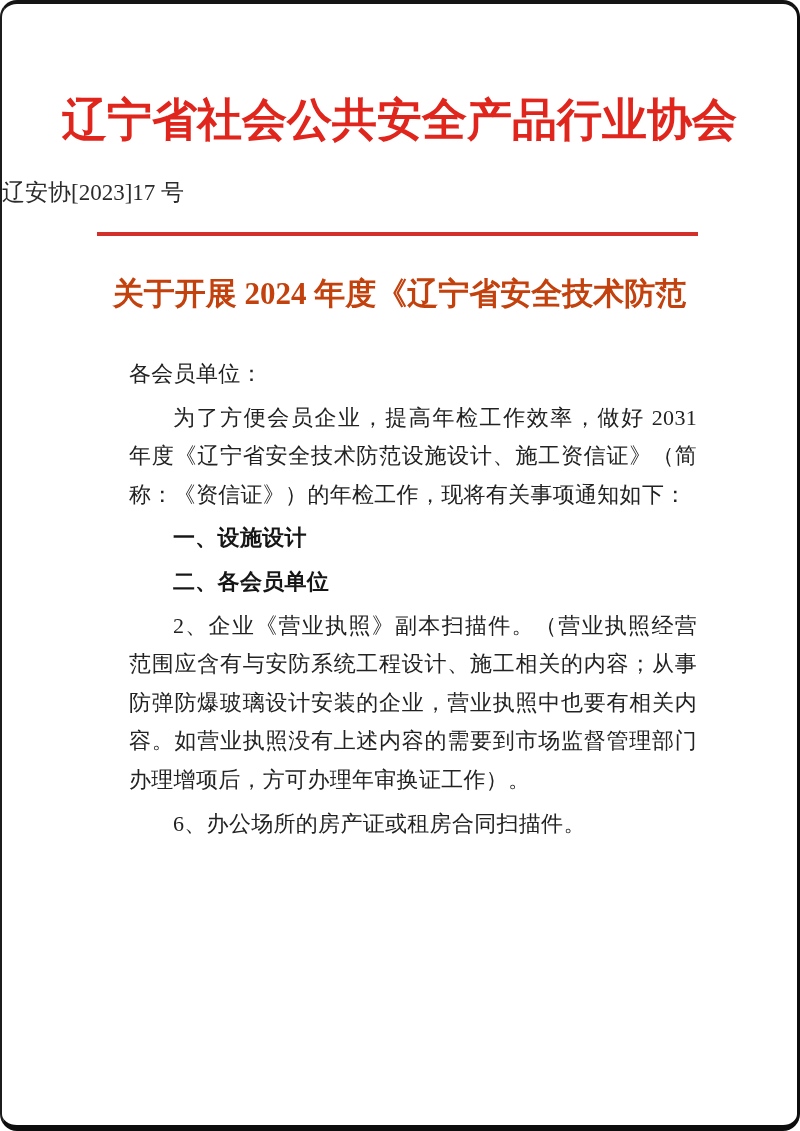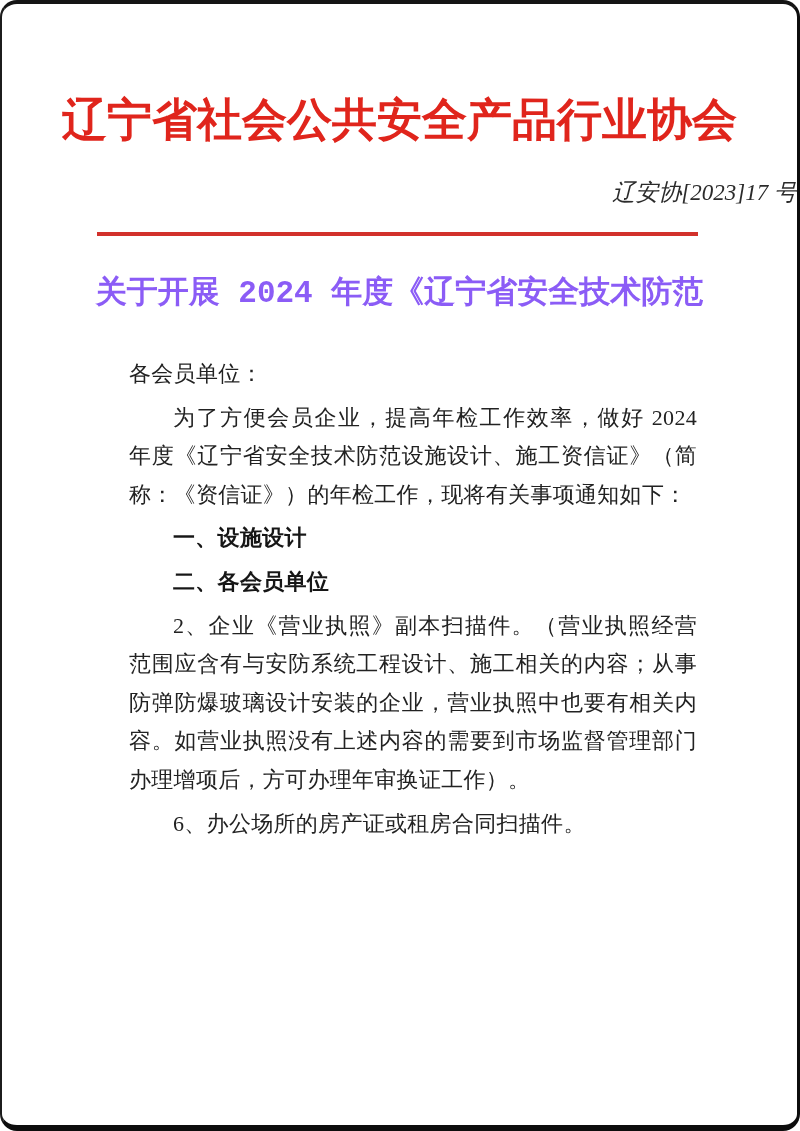--- a/index.html
+++ b/index.html
@@ -26,39 +26,37 @@
     text-align: center;
     font-size: 45px;
     line-height: 56px;
     font-weight: 700;
     color: #e0251c;
     letter-spacing: 0px;
     white-space: nowrap;
   }
   .doc-number {
     margin-top: 30px;
-    text-align: right;
+    text-align: left;
     font-size: 23px;
     line-height: 30px;
     color: #2b2b2b;
-    font-style: italic;
   }
   .red-divider {
     height: 4px;
     background: #d2312b;
     margin: 24px 99px 0 95px;
   }
   .doc-title {
     margin: 34px 60px 0 60px;
     text-align: center;
     font-size: 31px;
     line-height: 47px;
     font-weight: 700;
-    color: #8b5cf6;
-    font-family: Liberation Mono, monospace;
+    color: #c2410c;
   }
   .doc-title span { display: block; white-space: nowrap; }
   .body-text {
     margin: 38px 100px 0 122px;
     width: 578px;
     font-size: 22px;
     line-height: 38.6px;
     letter-spacing: 0.3px;
     color: #222222;
     text-align: justify;
@@ -82,20 +80,20 @@
   <div class="doc-number">辽安协[2023]17 号</div>
 
   <div class="red-divider"></div>
 
   <h1 class="doc-title" style="margin-top:34px;">
     <span>关于开展 2024 年度《辽宁省安全技术防范</span>
   </h1>
 
   <div class="body-text">
     <p class="plain">各会员单位：</p>
-    <p class="indent">为了方便会员企业，提高年检工作效率，做好 2024 年度《辽宁省安全技术防范设施设计、施工资信证》（简称：《资信证》）的年检工作，现将有关事项通知如下：</p>
+    <p class="indent">为了方便会员企业，提高年检工作效率，做好 2031 年度《辽宁省安全技术防范设施设计、施工资信证》（简称：《资信证》）的年检工作，现将有关事项通知如下：</p>
     <p class="heading">一、设施设计</p>
     <p class="heading">二、各会员单位</p>
     <p class="indent">2、企业《营业执照》副本扫描件。（营业执照经营范围应含有与安防系统工程设计、施工相关的内容；从事防弹防爆玻璃设计安装的企业，营业执照中也要有相关内容。如营业执照没有上述内容的需要到市场监督管理部门办理增项后，方可办理年审换证工作）。</p>
     <p class="indent">6、办公场所的房产证或租房合同扫描件。</p>
   </div>
 
 </div>
 
 </body></html>

